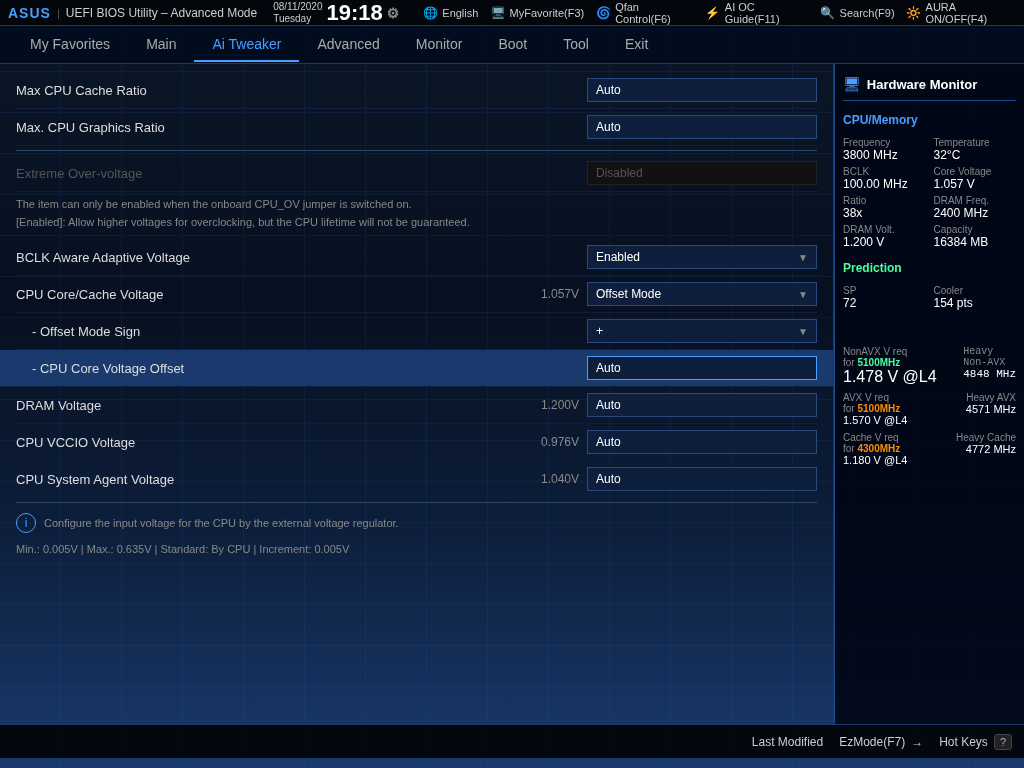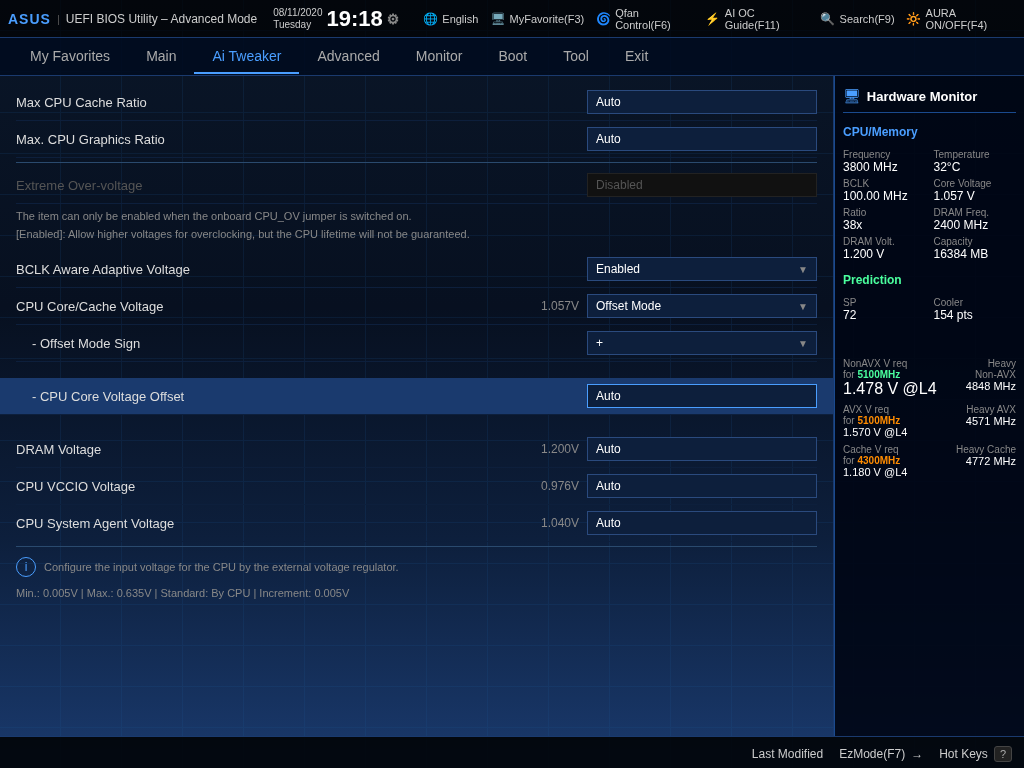--- a/index.html
+++ b/index.html
@@ -36,21 +36,21 @@
       position: relative;
       z-index: 2;
       width: 1024px;
       height: 768px;
     }
 
     
     .topbar {
       display: flex;
       align-items: center;
-      height: 38px;
+      height: 26px;
       background: rgba(0,0,0,0.7);
       padding: 0 8px;
       gap: 16px;
       border-bottom: 1px solid #1a3a6e;
     }
 
     .logo {
       display: flex;
       align-items: center;
       gap: 6px;
@@ -137,21 +137,21 @@
 
     .setting-row {
       display: flex;
       align-items: center;
       padding: 6px 0;
       border-bottom: 1px solid #0d1f3c;
       min-height: 36px;
     }
     .setting-row.highlighted {
       background: #1a3a6e;
-      margin: 16px -16px;
+      margin: 0 -16px;
       padding: 6px 16px;
     }
     .setting-label {
       font-size: 13px;
       color: #ddd;
       flex: 1;
     }
     .setting-label.dimmed { color: #555; }
     .setting-label.indented { padding-left: 16px; }
     .setting-value {
@@ -554,21 +554,21 @@
       <div class="prediction-row">
         <div style="display:flex;justify-content:space-between;margin-top:36px;">
           <div>
             <div class="prediction-label">NonAVX V req</div>
             <div style="font-size:10px;color:#888;">
               <span>for</span>
               <span style="color:#4aff9e;font-weight:bold;">5100MHz</span>
             </div>
             <div style="font-size:16px;color:#fff;">1.478 V @L4</div>
           </div>
-          <div style="text-align:right;">
+          <div style="font-family:Liberation Mono, monospace;">
             <div class="prediction-label">Heavy</div>
             <div class="prediction-label">Non-AVX</div>
             <div style="font-size:11px;color:#fff;">4848 MHz</div>
           </div>
         </div>
       </div>
 
       <div class="prediction-row">
         <div style="display:flex;justify-content:space-between;">
           <div>

